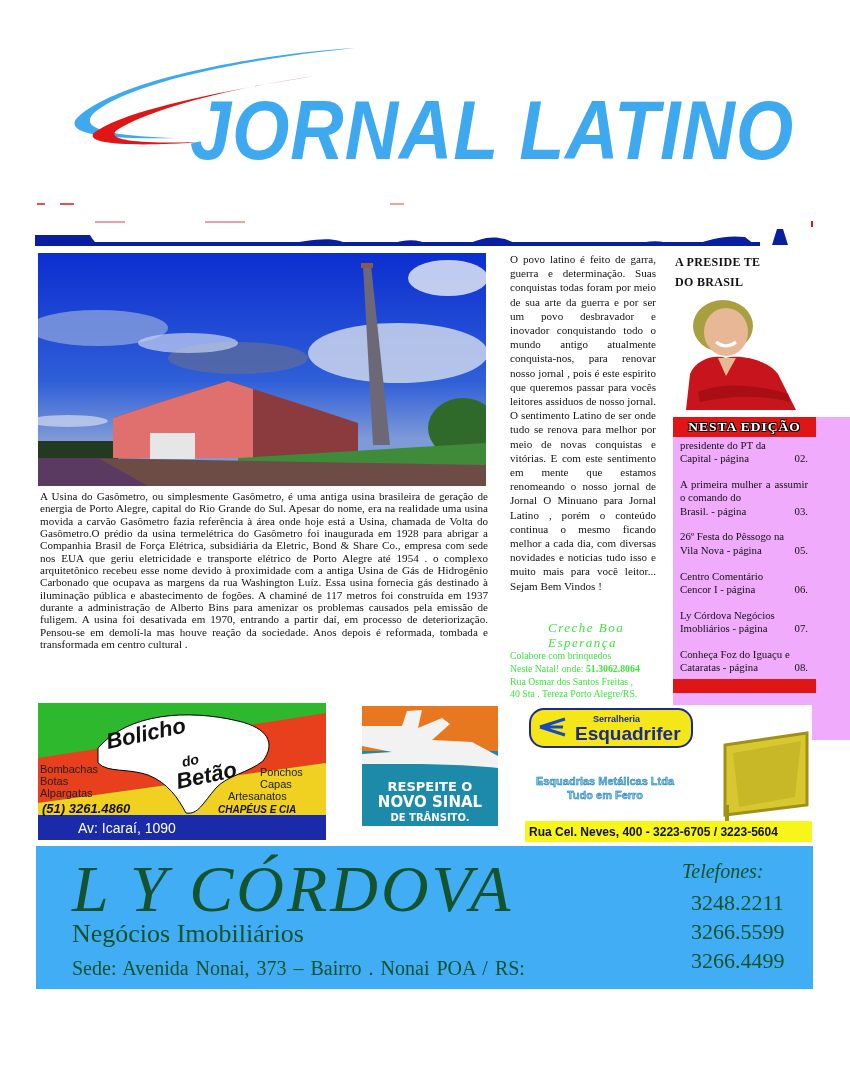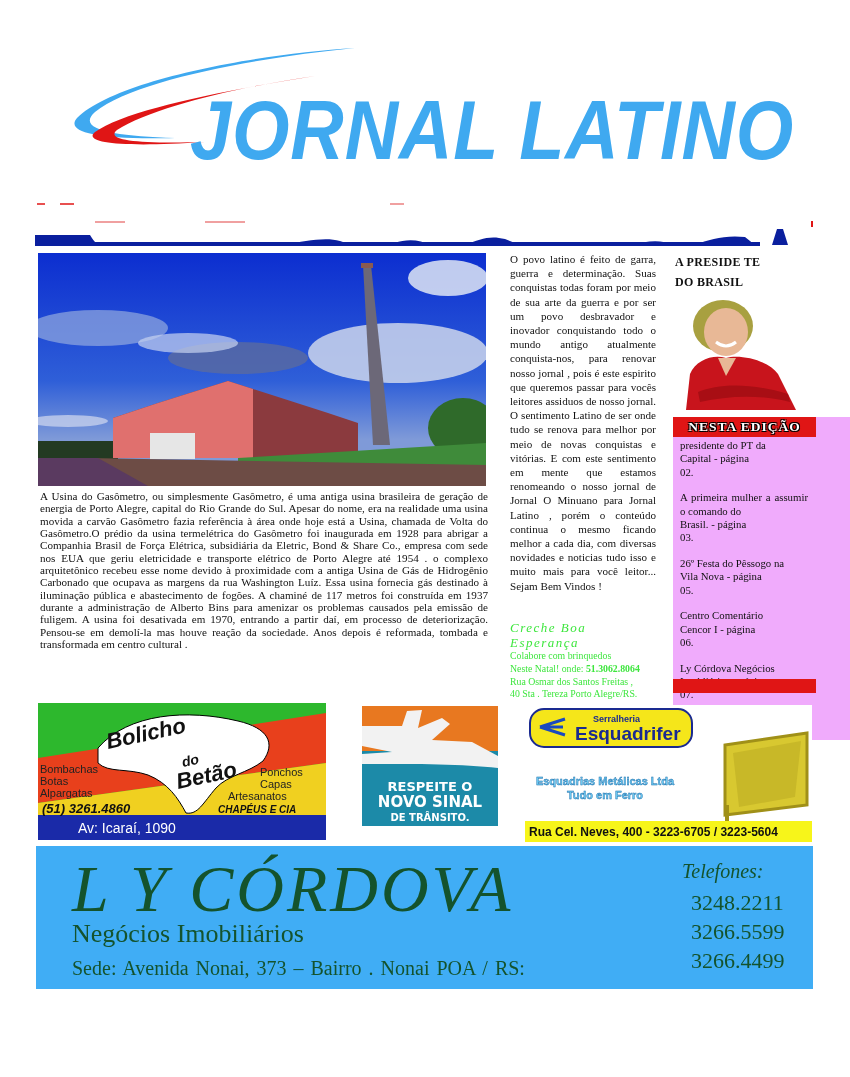--- a/index.html
+++ b/index.html
@@ -10,30 +10,30 @@
   .logo-text{position:absolute;left:190px;top:82px;font-family:"Liberation Sans",sans-serif;font-weight:bold;font-style:italic;font-size:84px;letter-spacing:1px;color:#3fa9f0;transform:scaleX(0.88);transform-origin:left top;white-space:nowrap;}
   .swoosh-svg{position:absolute;left:55px;top:40px;}
   .rule-svg{position:absolute;left:35px;top:195px;}
   
   #photo{left:38px;top:253px;width:448px;height:233px;overflow:hidden;}
   
   #article{left:40px;top:490px;width:448px;font-size:11.1px;line-height:12.35px;text-align:justify;}
   
   #editorial{left:510px;top:252px;width:146px;font-size:11.1px;line-height:14.2px;text-align:justify;}
   #creche{left:510px;top:620px;width:146px;color:#3ee63e;font-size:9.8px;line-height:12.8px;}
-  #creche .ctitle{font-style:italic;font-size:13px;line-height:15px;letter-spacing:1.5px;}
+  #creche .ctitle{font-style:italic;font-size:13px;line-height:15px;letter-spacing:1.5px;margin-left:38px;}
   #creche b{font-weight:bold;}
   
   #presidente-title{left:675px;top:252px;width:140px;font-weight:bold;font-size:12px;line-height:20px;letter-spacing:0.3px;}
   #presidente-photo{left:678px;top:292px;width:122px;height:118px;}
   #nesta-box{left:673px;top:417px;width:143px;height:323px;background:#f0abfc;padding-left:38px;}
   #nesta-header{left:0;top:0;width:143px;height:20px;background:#e01515;color:#fff;font-weight:bold;font-size:13.5px;text-align:center;line-height:20px;letter-spacing:1px;text-shadow:1px 1px 0 #000,-1px -1px 0 #000,1px -1px 0 #000,-1px 1px 0 #000;}
   #nesta-list{left:7px;top:22px;width:128px;font-size:10.8px;line-height:13.3px;}
   .nesta-item{margin-bottom:12.5px;text-align:justify;}
-  .nesta-item .pg{display:flex;justify-content:space-between;flex-direction:column;}
+  .nesta-item .pg{display:flex;justify-content:space-between;}
   #nesta-footer{left:0;top:262px;width:143px;height:14px;background:#e01515;}
   
   #ad-bolicho{left:38px;top:703px;width:288px;height:137px;overflow:hidden;}
   #ad-transito{left:362px;top:706px;width:136px;height:120px;overflow:hidden;}
   #ad-esquadrifer{left:525px;top:705px;width:287px;height:137px;overflow:hidden;}
   
   #banner{left:36px;top:846px;width:777px;height:143px;background:#40adf5;color:#14532d;}
   #banner .title{position:absolute;left:36px;top:4px;font-style:italic;font-size:66px;letter-spacing:3px;line-height:78px;transform:scaleX(1.0);}
   #banner .sub{position:absolute;left:36px;top:73px;font-size:26px;line-height:30px;}
   #banner .addr{position:absolute;left:36px;top:110px;font-size:20px;line-height:24px;word-spacing:2px;}

